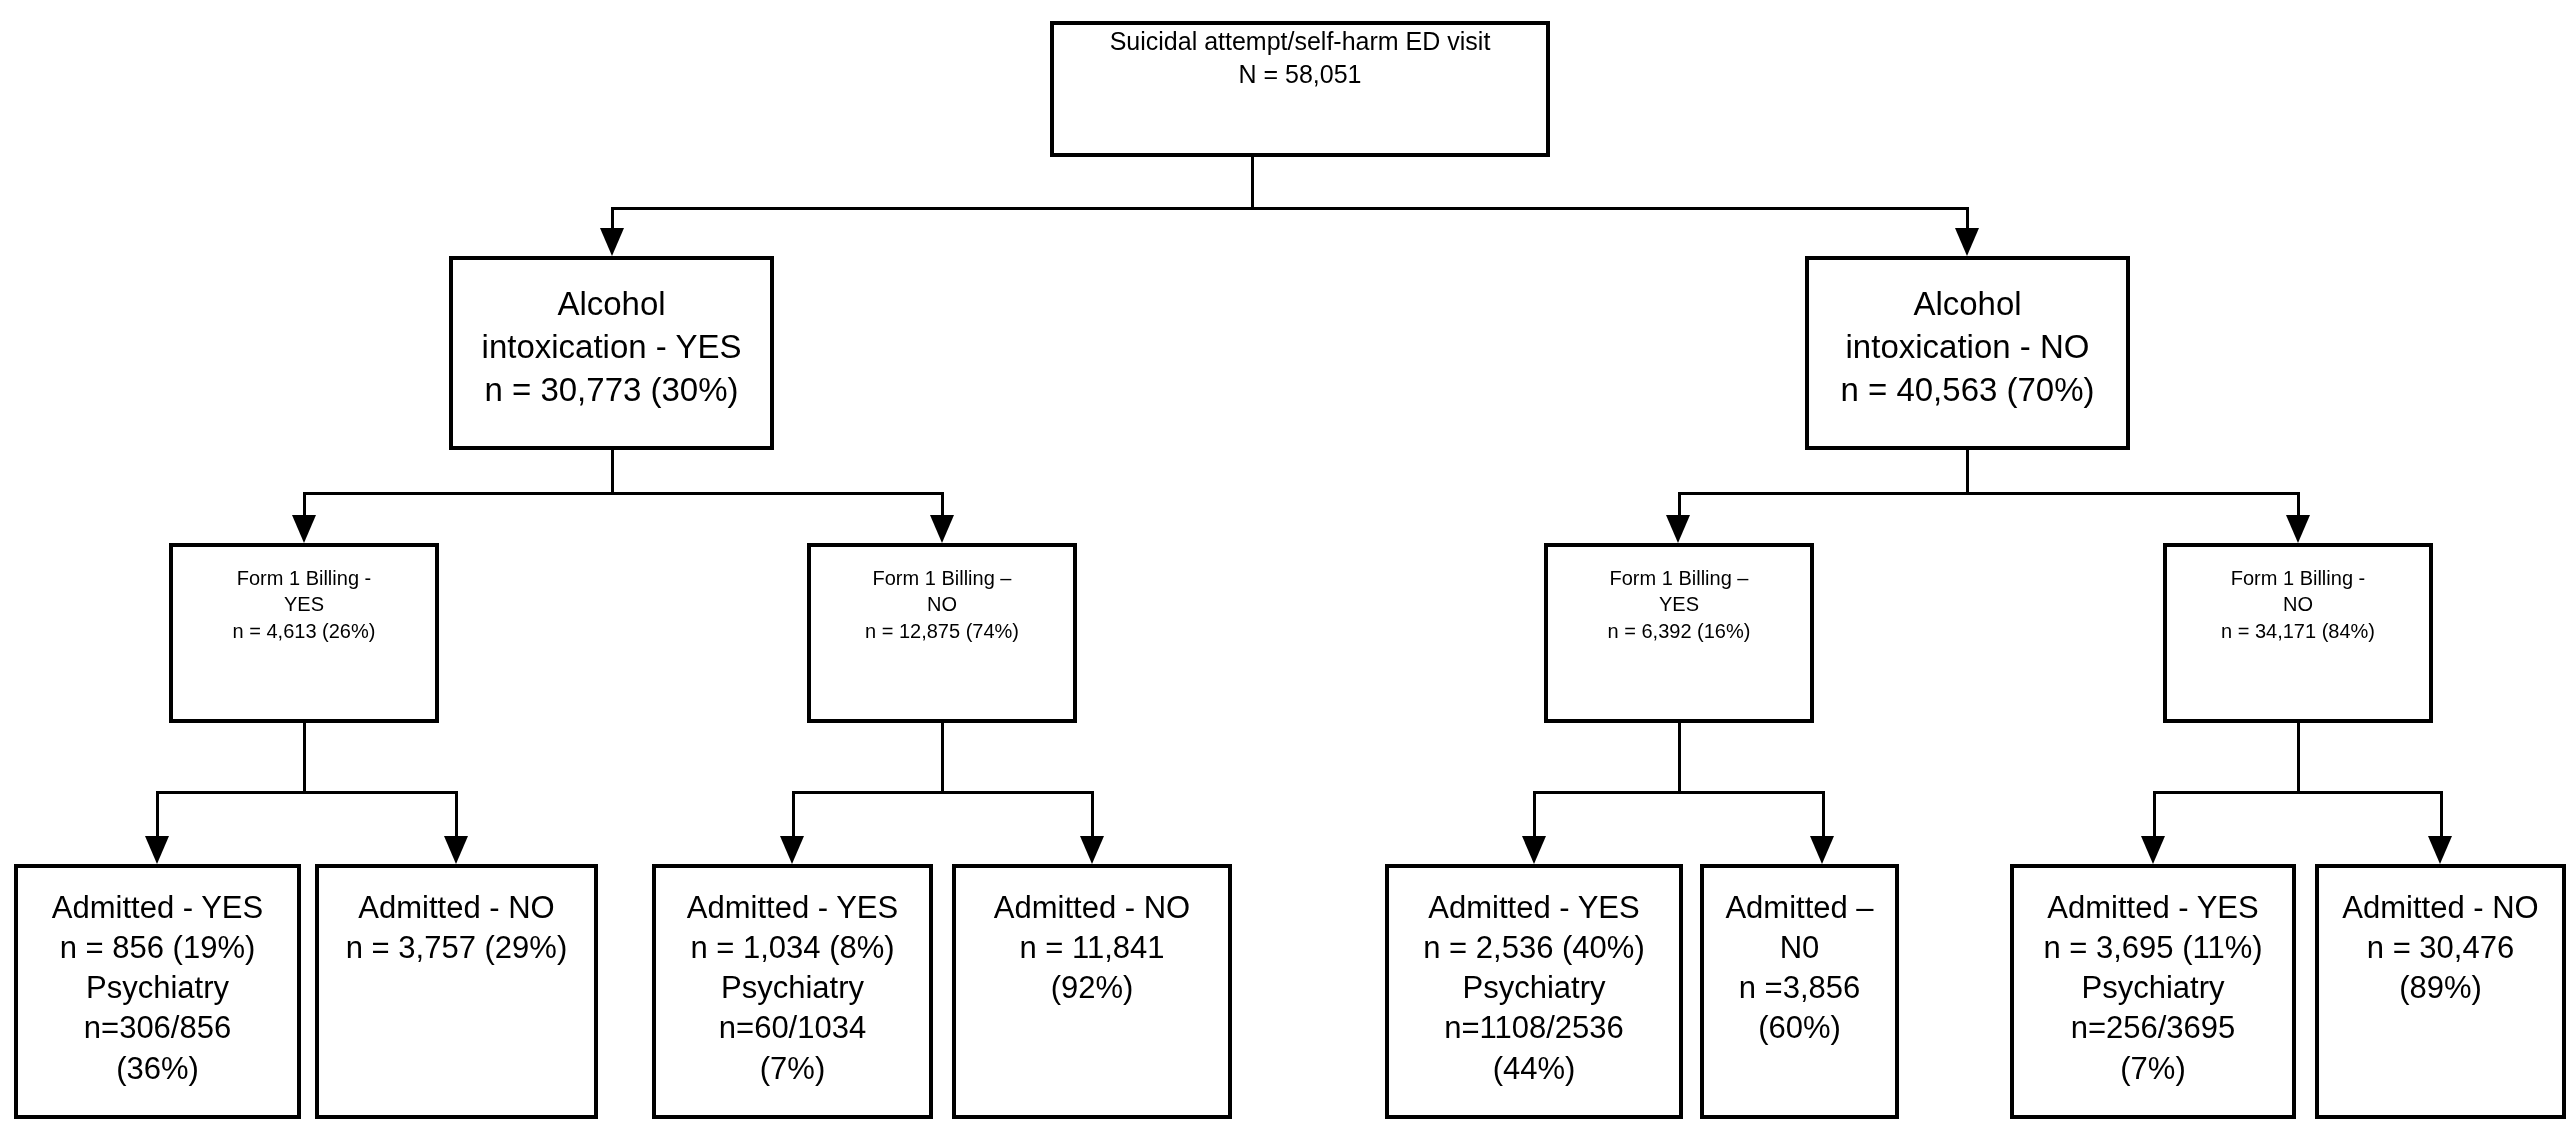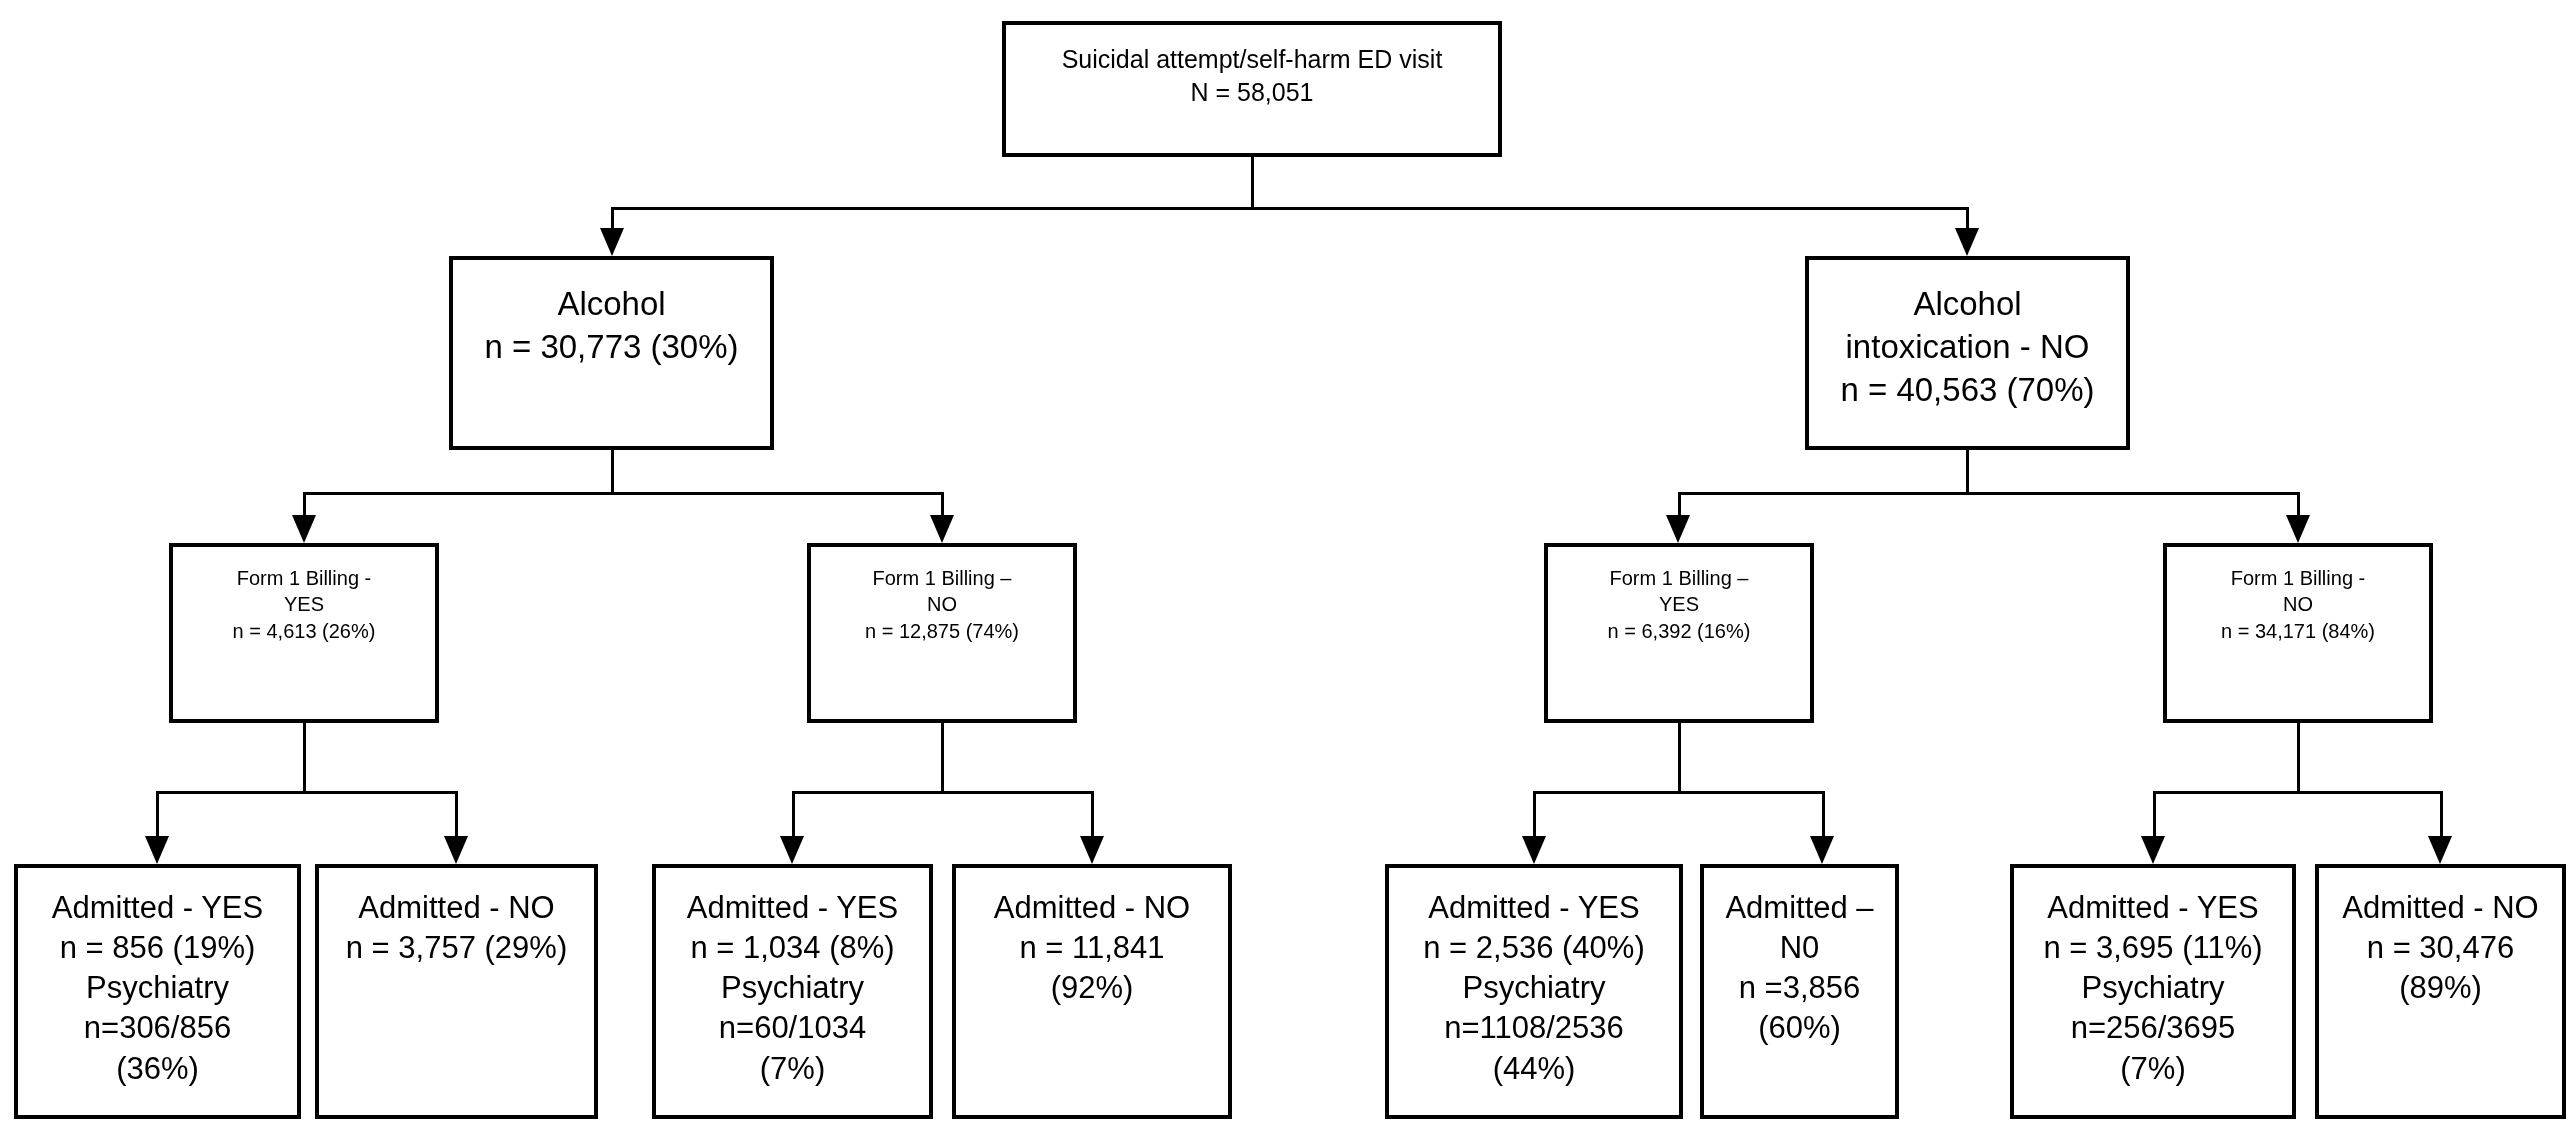--- a/index.html
+++ b/index.html
@@ -12,21 +12,21 @@
   }
   .node{
     position:absolute;
     background:#ffffff;
     border:4.1px solid #000000;
     box-sizing:border-box;
     text-align:center;
     overflow:hidden;
   }
   .node .ln{white-space:nowrap;}
-  .fz-root{font-size:25px;line-height:1.30;padding-top:18px;}
+  .fz-root{font-size:25px;line-height:1.30;margin-left:48px;}
   .fz-l2{font-size:33px;line-height:1.30;padding-top:23px;}
   .fz-l3{font-size:20px;line-height:1.32;padding-top:18px;}
   .fz-l4{font-size:31px;line-height:1.30;padding-top:19.6px;}
   .vline{position:absolute;width:2.5px;background:#000000;}
   .hline{position:absolute;height:2.5px;background:#000000;}
   .arrow{
     position:absolute;width:0;height:0;
     border-left:12.3px solid transparent;
     border-right:12.3px solid transparent;
     border-top:28px solid #000000;
@@ -37,20 +37,21 @@
 
 <div id="canvas">
 
   <div class="node fz-root" style="left:1002px;top:21px;width:500px;height:136px">
     <div class="ln">Suicidal attempt/self-harm ED visit</div>
     <div class="ln">N = 58,051</div>
   </div>
 
   <div class="node fz-l2" style="left:449px;top:256px;width:325px;height:194px">
     <div class="ln">Alcohol</div>
+    <div class="ln">intoxication - YES</div>
     <div class="ln">n = 30,773 (30%)</div>
   </div>
   <div class="node fz-l2" style="left:1805px;top:256px;width:325px;height:194px">
     <div class="ln">Alcohol</div>
     <div class="ln">intoxication - NO</div>
     <div class="ln">n = 40,563 (70%)</div>
   </div>
 
   <div class="node fz-l3" style="left:169px;top:543px;width:270px;height:180px">
     <div class="ln">Form 1 Billing -</div>

